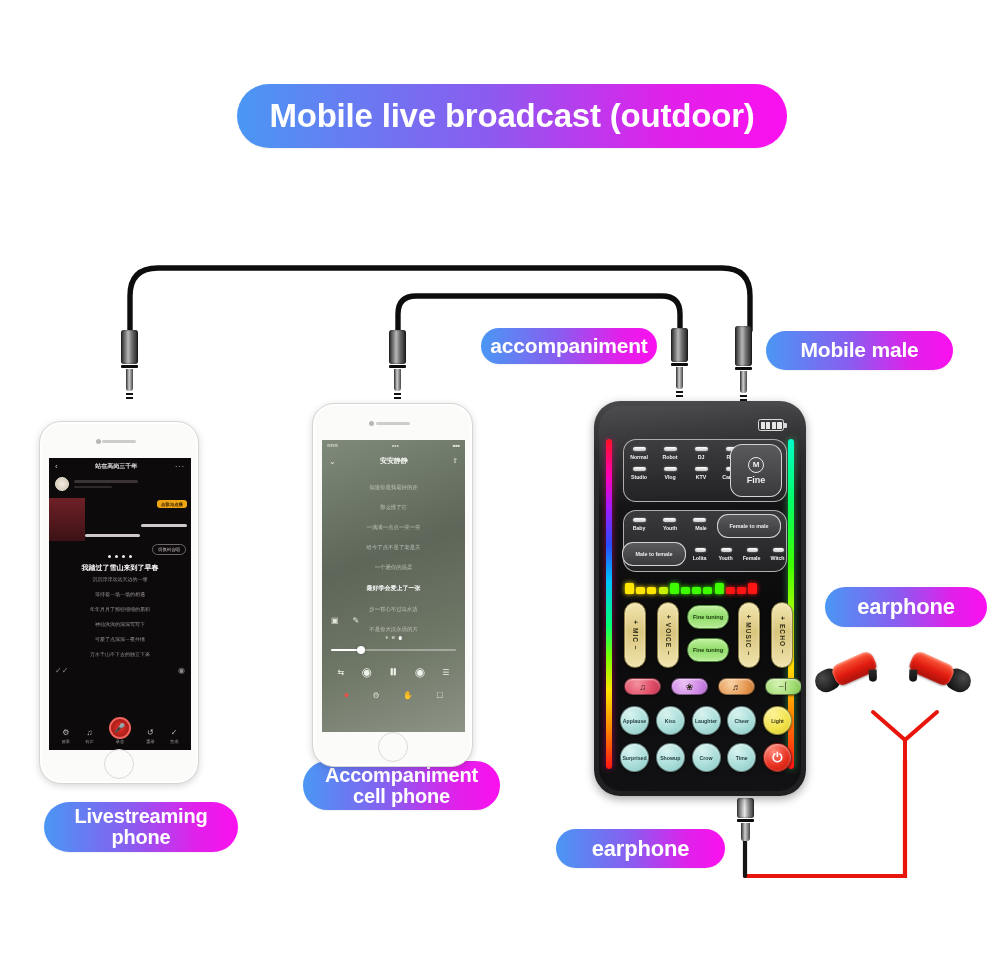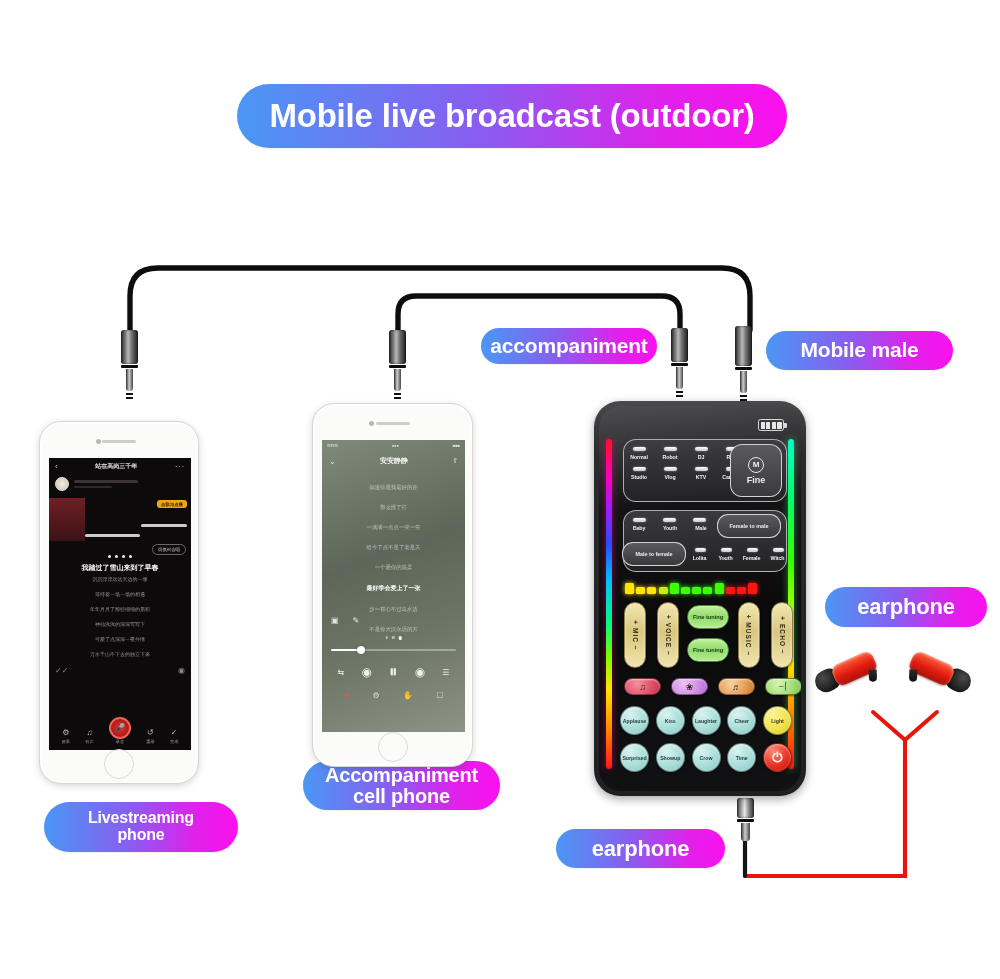--- a/index.html
+++ b/index.html
@@ -24,21 +24,21 @@
     box-shadow:0 1px 2px rgba(0,0,0,.06);
   }
   #title-pill{
     left:237px; top:84px; width:550px; height:64px;
     font-size:33px; border-radius:34px;
   }
   #lbl-accompaniment{ left:481px; top:328px; width:176px; height:36px; font-size:21px; }
   #lbl-mobile-phone { left:766px; top:331px; width:187px; height:39px; font-size:21px; }
   #lbl-earphone-right{ left:825px; top:587px; width:162px; height:40px; font-size:22px; }
   #lbl-earphone-bottom{ left:556px; top:829px; width:169px; height:39px; font-size:22px; }
-  #lbl-live-phone{ left:44px; top:802px; width:194px; height:50px; font-size:16px; }
+  #lbl-live-phone{ left:44px; top:802px; width:194px; height:50px; font-size:20px; }
   #lbl-accomp-phone{ left:303px; top:761px; width:197px; height:49px; font-size:20px; }
 
   
   .cablewrap{ position:absolute; left:0; top:0; width:1000px; height:979px; pointer-events:none; }
 
   
   .jack{
     position:absolute; width:17px;
     display:flex; flex-direction:column; align-items:center;
   }

